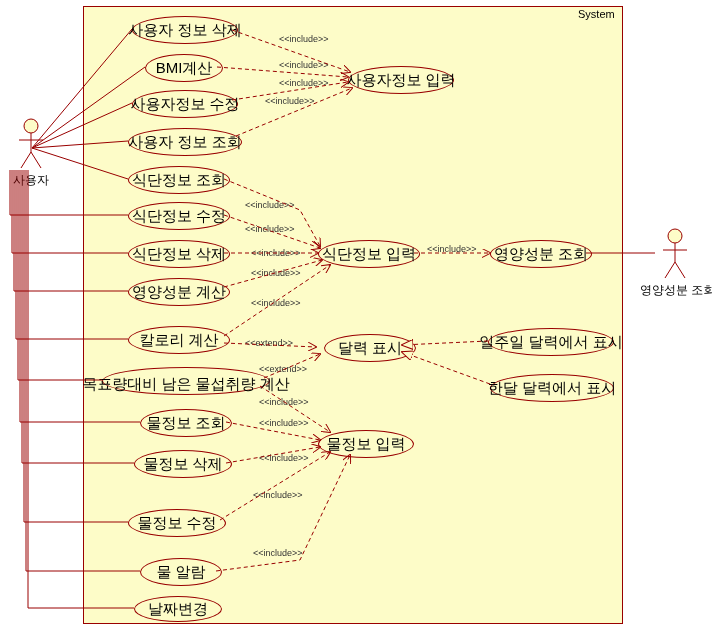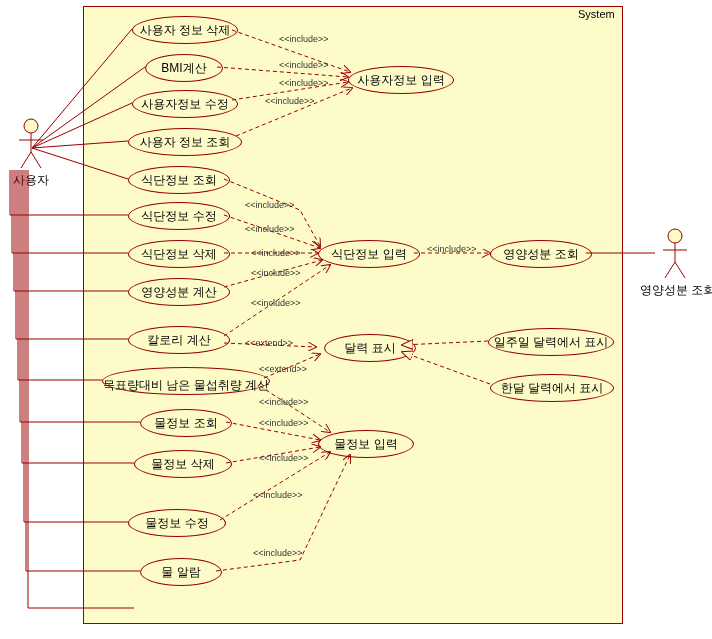--- a/index.html
+++ b/index.html
@@ -32,21 +32,21 @@
   }
   .usecase {
     position: absolute;
     border: 1px solid #990000;
     border-radius: 50%;
     background: #fdfcc8;
     display: flex;
     align-items: center;
     justify-content: center;
     text-align: center;
-    font-size: 12px;
+    font-size: 15px;
     color: #000;
     white-space: nowrap;
     overflow: visible;
     padding: 0 2px;
   }
   .actor {
     position: absolute;
     text-align: center;
   }
   .actor svg { display: block; margin: 0 auto; }
@@ -134,20 +134,23 @@
       <span>물정보 조회</span>
     </div>
   <div class="usecase" style="left:134px; top:450px; width:92px; height:26px;">
       <span>물정보 삭제</span>
     </div>
   <div class="usecase" style="left:128px; top:509px; width:92px; height:26px;">
       <span>물정보 수정</span>
     </div>
   <div class="usecase" style="left:140px; top:558px; width:76px; height:26px;">
       <span>물 알람</span>
+    </div>
+  <div class="usecase" style="left:134px; top:596px; width:82px; height:24px;">
+      <span>날짜변경</span>
     </div>
 
   <div class="usecase" style="left:348px; top:66px; width:100px; height:26px;">
       <span>사용자정보 입력</span>
     </div>
   <div class="usecase" style="left:318px; top:240px; width:96px; height:26px;">
       <span>식단정보 입력</span>
     </div>
   <div class="usecase" style="left:490px; top:240px; width:96px; height:26px;">
       <span>영양성분 조회</span>

